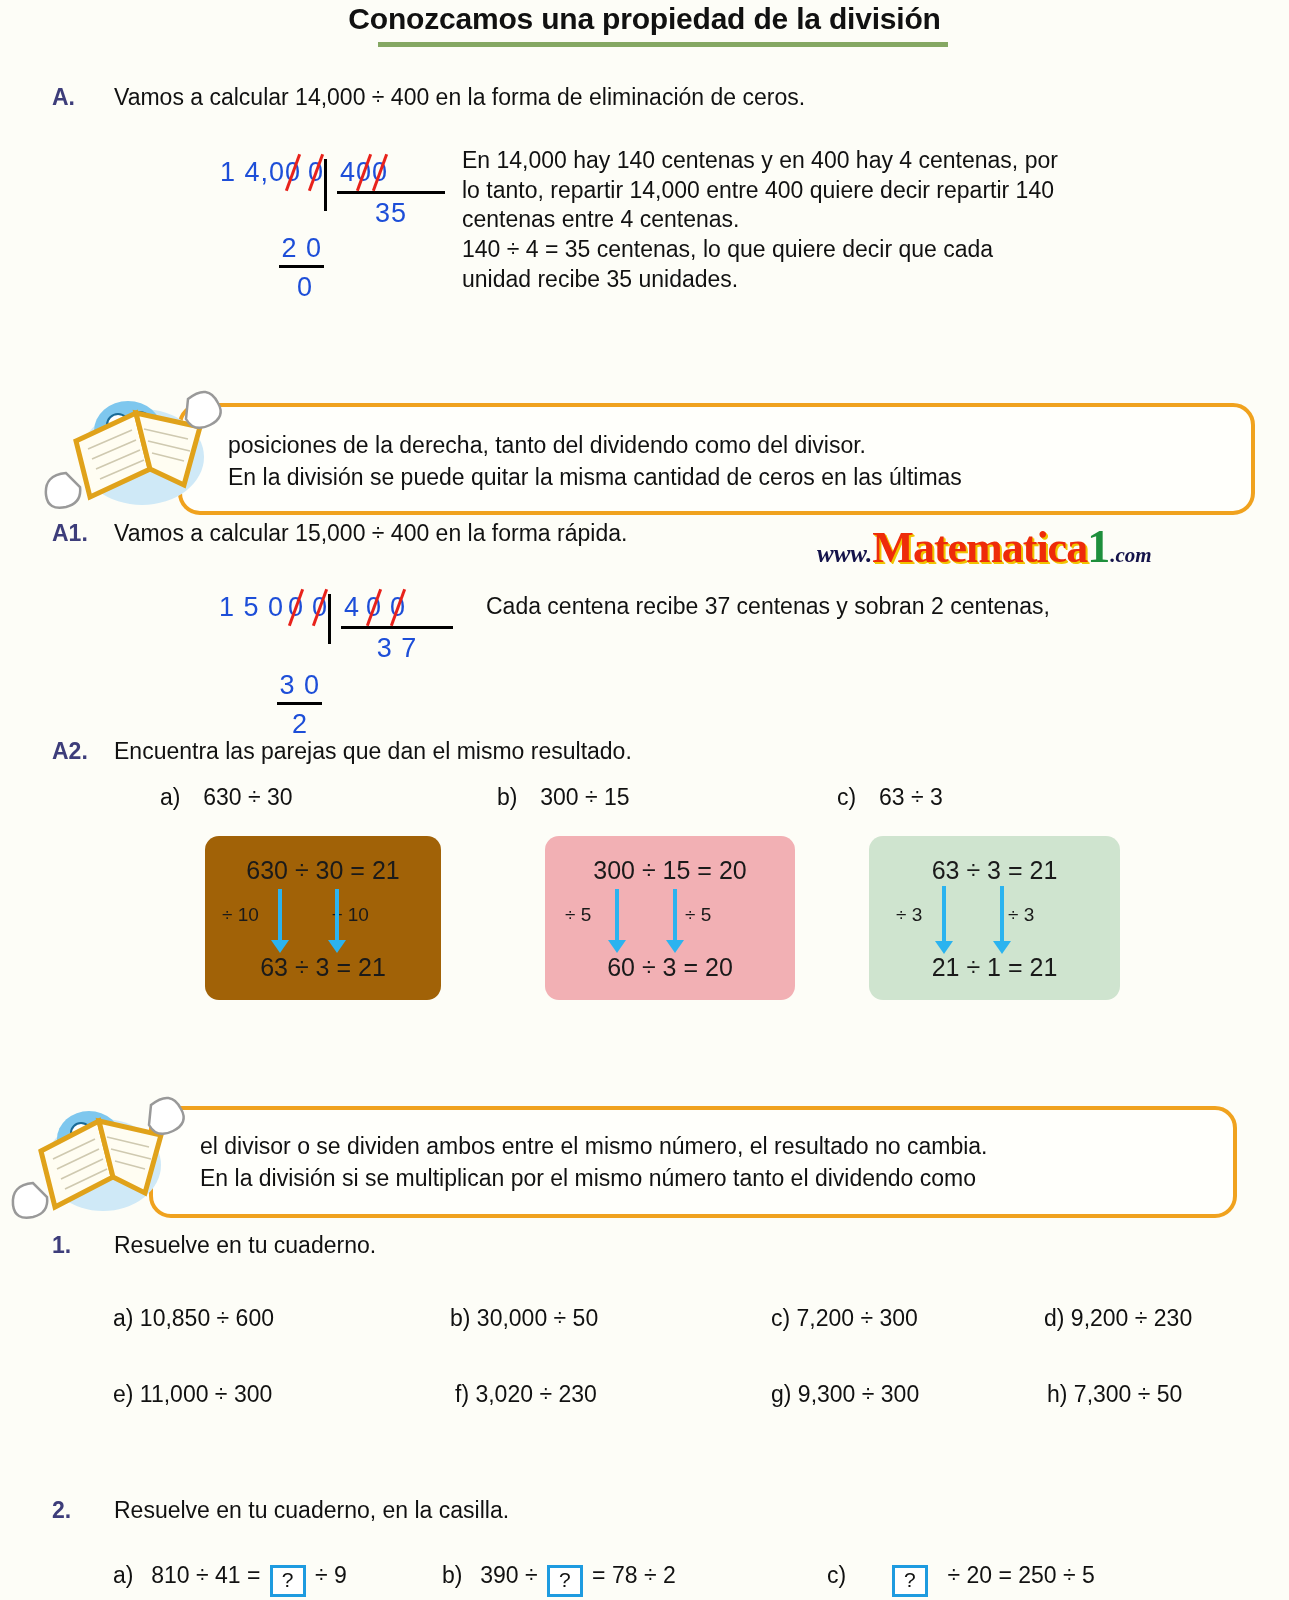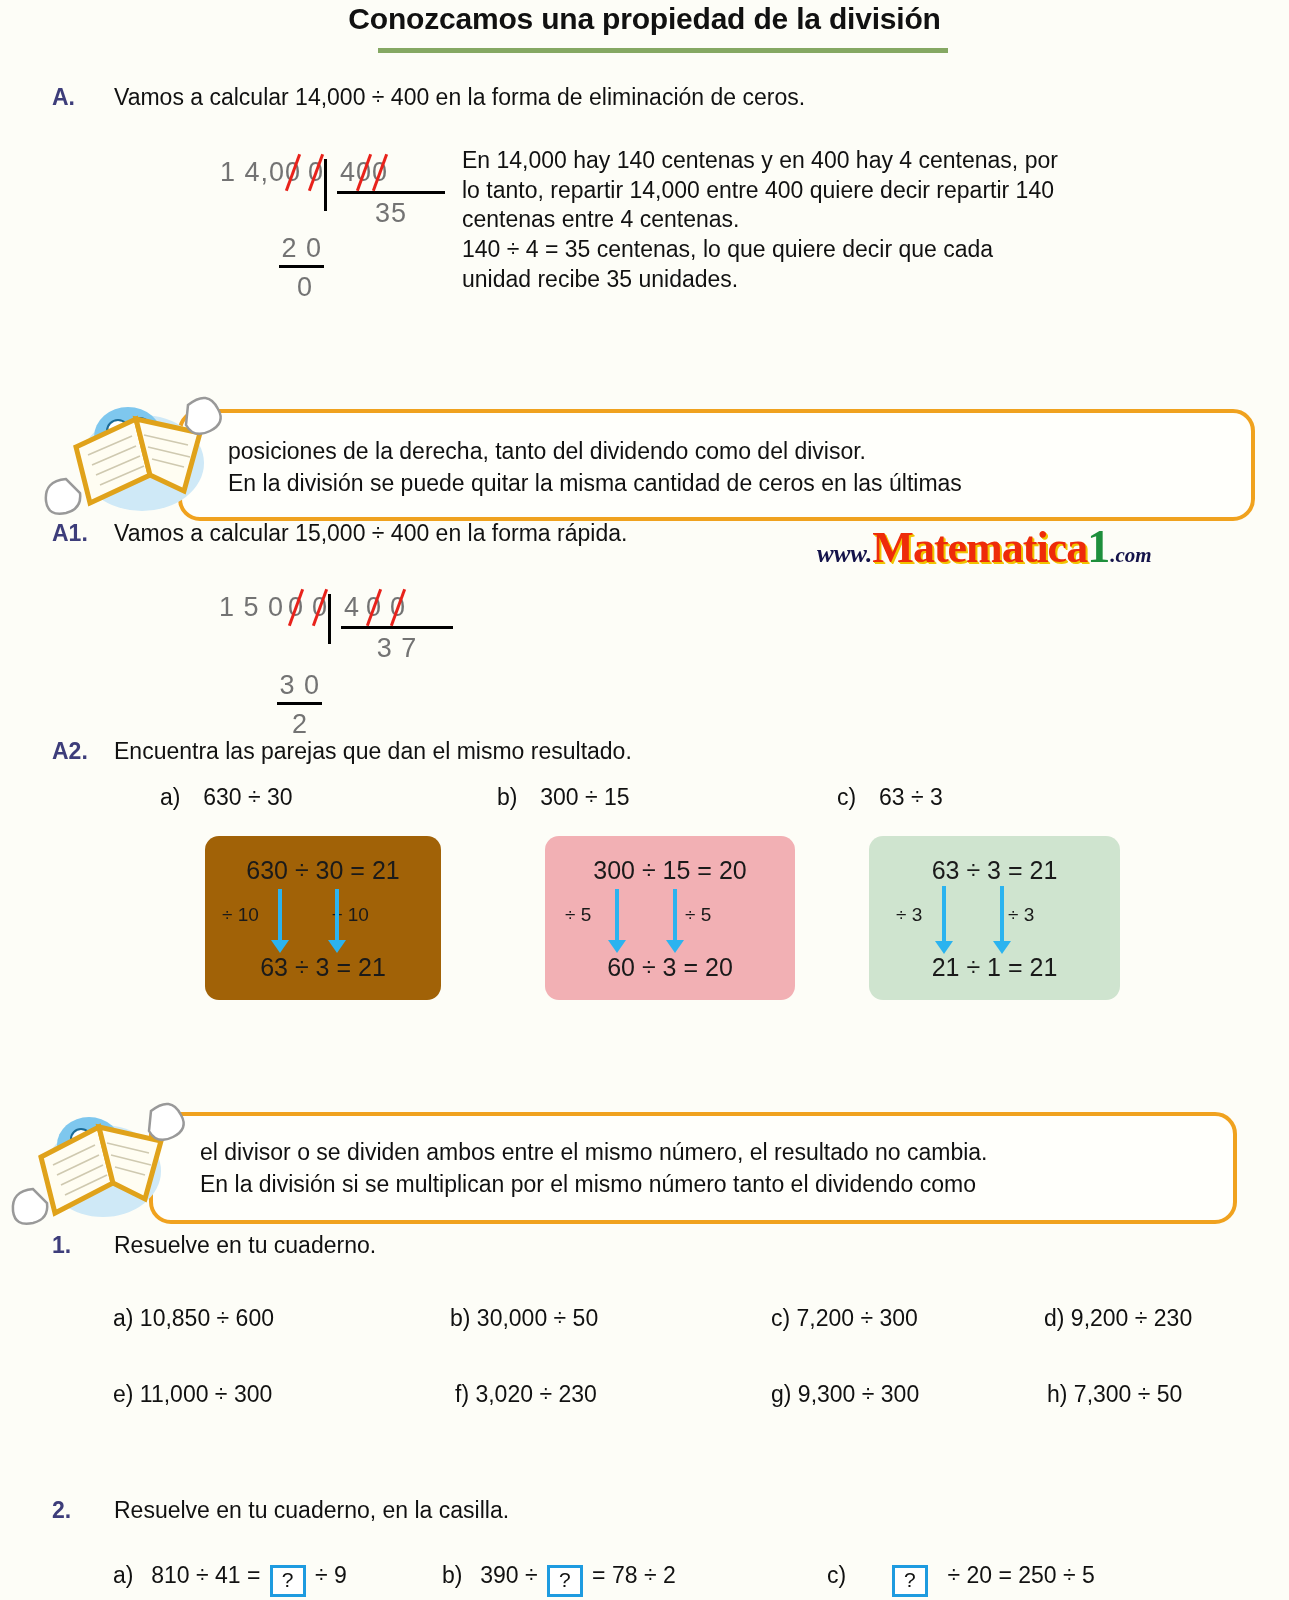--- a/index.html
+++ b/index.html
@@ -12,21 +12,21 @@
     position: relative;
     font-family: "Liberation Sans", sans-serif;
     color: #111;
     overflow: hidden;
   }
 
   
   .title-wrap { text-align: center; padding-top: 2px; }
   .page-title {
     font-size: 30px; font-weight: bold; letter-spacing: -0.2px;
-    color: #111; margin: 0; padding: 0 0 12px 0;
+    color: #111; margin: 0; padding: 0 0 6px 0;
   }
   .title-rule {
     width: 570px; height: 5px; background: #85a863;
     margin: 0 auto 0 auto;
     position: relative; left: 18px;
   }
 
   
   .section { position: absolute; }
   .marker {
@@ -35,21 +35,21 @@
   .body-text { font-size: 23px; color: #111; }
 
   
   #sectionA { top: 84px; left: 52px; width: 1200px; display: flex; }
   #sectionA .marker { width: 62px; flex: none; }
 
   
   .division {
     position: absolute;
     font-size: 27px;
-    color: #737373;
+    color: #1d4ed8;
     letter-spacing: 1px;
     white-space: nowrap;
   }
   .div-row { display: flex; align-items: flex-start; }
   .dividend-col { text-align: right; position: relative; }
   .divisor-col { position: relative; padding-left: 10px; }
   .vbar {
     position: absolute; left: 0; top: 2px;
     width: 3px; background: #000;
   }
@@ -259,20 +259,21 @@
   </div>
   <div style="width:160px; text-align:right; margin-top:6px; padding-right:6px;">
     <span class="underline-num">3 0</span>
   </div>
   <div style="width:160px; text-align:right; margin-top:4px; padding-right:20px;">
     <span>2</span>
   </div>
 </div>
 
 <div class="explain" style="top:592px; left:486px; width:760px;">
+  <div>Cada centena recibe 37 centenas y sobran 2 centenas,</div>
 </div>
 
 <div class="section" id="sectionA2" style="top:738px; left:52px; display:flex;">
   <span class="marker" style="width:62px; flex:none;">A2.</span>
   <span class="body-text">Encuentra las parejas que dan el mismo resultado.</span>
 </div>
 
 <div class="ex-row" style="top:784px; left:160px;">
   <span>a)</span>
   <span style="display:inline-block;width:10px;"></span>

